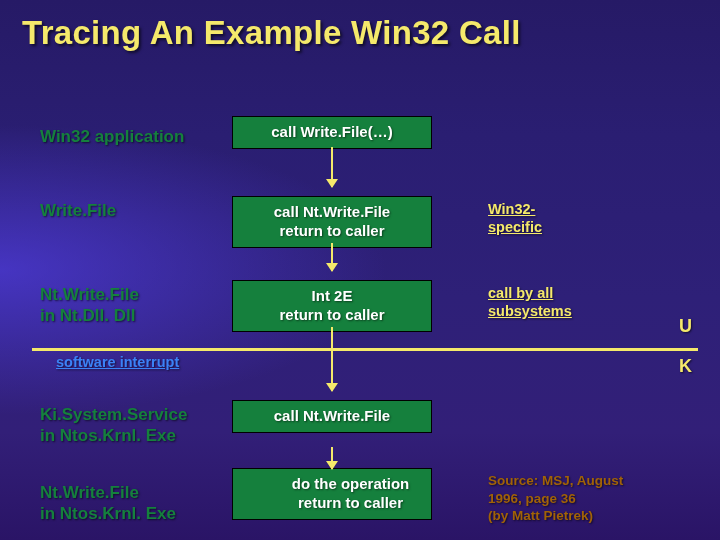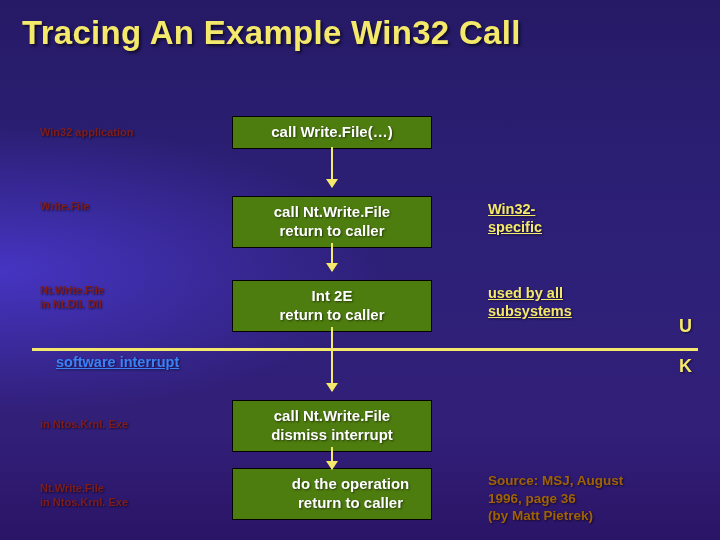--- a/index.html
+++ b/index.html
@@ -17,23 +17,23 @@
     font-size: 33px;
     font-weight: 700;
     letter-spacing: 0.3px;
     padding: 14px 22px 0 22px;
     text-shadow: 2px 2px 3px rgba(0,0,0,0.6);
   }
   .canvas { position: absolute; inset: 0; }
 
   .lbl {
     position: absolute;
-    font-size: 11px;
+    font-size: 17px;
     font-weight: 700;
-    color: #7f1d1d;
+    color: #15803d;
     line-height: 1.25;
     text-shadow: 1px 1px 2px rgba(0,0,0,0.6);
   }
   .note {
     position: absolute;
     font-size: 14.5px;
     font-weight: 700;
     color: #f5e96b;
     line-height: 1.25;
     text-shadow: 1px 1px 2px rgba(0,0,0,0.6);
@@ -41,21 +41,21 @@
   }
 
   .box {
     position: absolute;
     width: 200px;
     text-align: center;
     padding: 6px 8px;
     font-size: 15px;
     font-weight: 700;
     color: #fff;
-    background: #4d7c0f;
+    background: #15803d;
     border: 1px solid #000;
     line-height: 1.25;
     text-shadow: 1px 1px 2px rgba(0,0,0,0.5);
   }
 
   .arrow {
     position: absolute;
     width: 2px;
     background: #f5e96b;
   }
@@ -116,21 +116,21 @@
   </div>
 
   <div class="lbl" style="left:40px; top:284px;">
     <span>Nt.Write.File</span><br>
     <span>in Nt.Dll. Dll</span>
   </div>
 
   <div class="swint" style="left:56px; top:354px;">software interrupt</div>
 
   <div class="lbl" style="left:40px; top:404px;">
-    <br>
+    <span>Ki.System.Service</span><br>
     <span>in Ntos.Krnl. Exe</span>
   </div>
 
   <div class="lbl" style="left:40px; top:482px;">
     <span>Nt.Write.File</span><br>
     <span>in Ntos.Krnl. Exe</span>
   </div>
 
   <div class="box" style="left:232px; top:116px;">call Write.File(…)</div>
 
@@ -139,21 +139,20 @@
     <span>return to caller</span>
   </div>
 
   <div class="box" style="left:232px; top:280px;">
     <span>Int 2E</span><br>
     <span>return to caller</span>
   </div>
 
   <div class="box" style="left:232px; top:400px;">
     <span>call Nt.Write.File</span><br>
-    <span>dismiss interrupt</span>
   </div>
 
   <div class="box" style="left:232px; top:468px;padding-left:45px;">
     <span>do the operation</span><br>
     <span>return to caller</span>
   </div>
 
   <div class="arrow" style="left:331px; top:147px; height:40px;"></div>
   <div class="arrow" style="left:331px; top:243px; height:28px;"></div>
   <div class="arrow" style="left:331px; top:327px; height:64px;"></div>
@@ -162,21 +161,21 @@
   <div class="divider" style="top:348px;"></div>
   <div class="uk" style="right:28px; top:316px;">U</div>
   <div class="uk" style="right:28px; top:356px;">K</div>
 
   <div class="note" style="left:488px; top:200px;">
     <span>Win32-</span><br>
     <span>specific</span>
   </div>
 
   <div class="note" style="left:488px; top:284px;">
-    <span>used by all</span><br>
+    <span>call by all</span><br>
     <span>subsystems</span>
   </div>
 
   <div class="src" style="left:488px; top:472px;">
     <span>Source: MSJ, August</span><br>
     <span>1996, page 36</span><br>
     <span>(by Matt Pietrek)</span>
   </div>
 
 </div>

